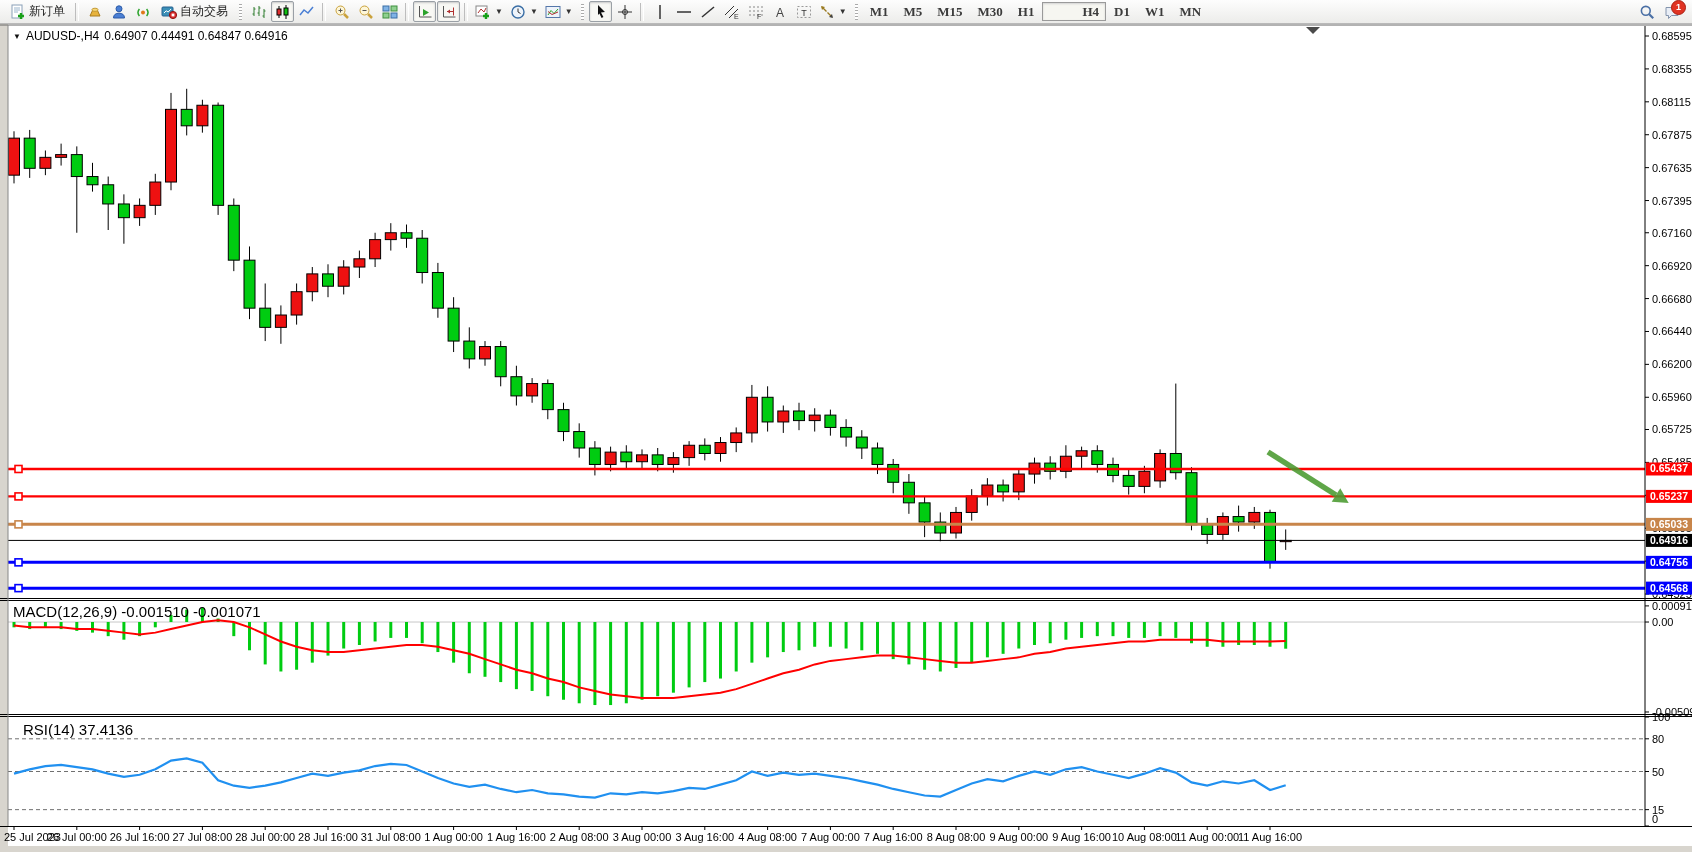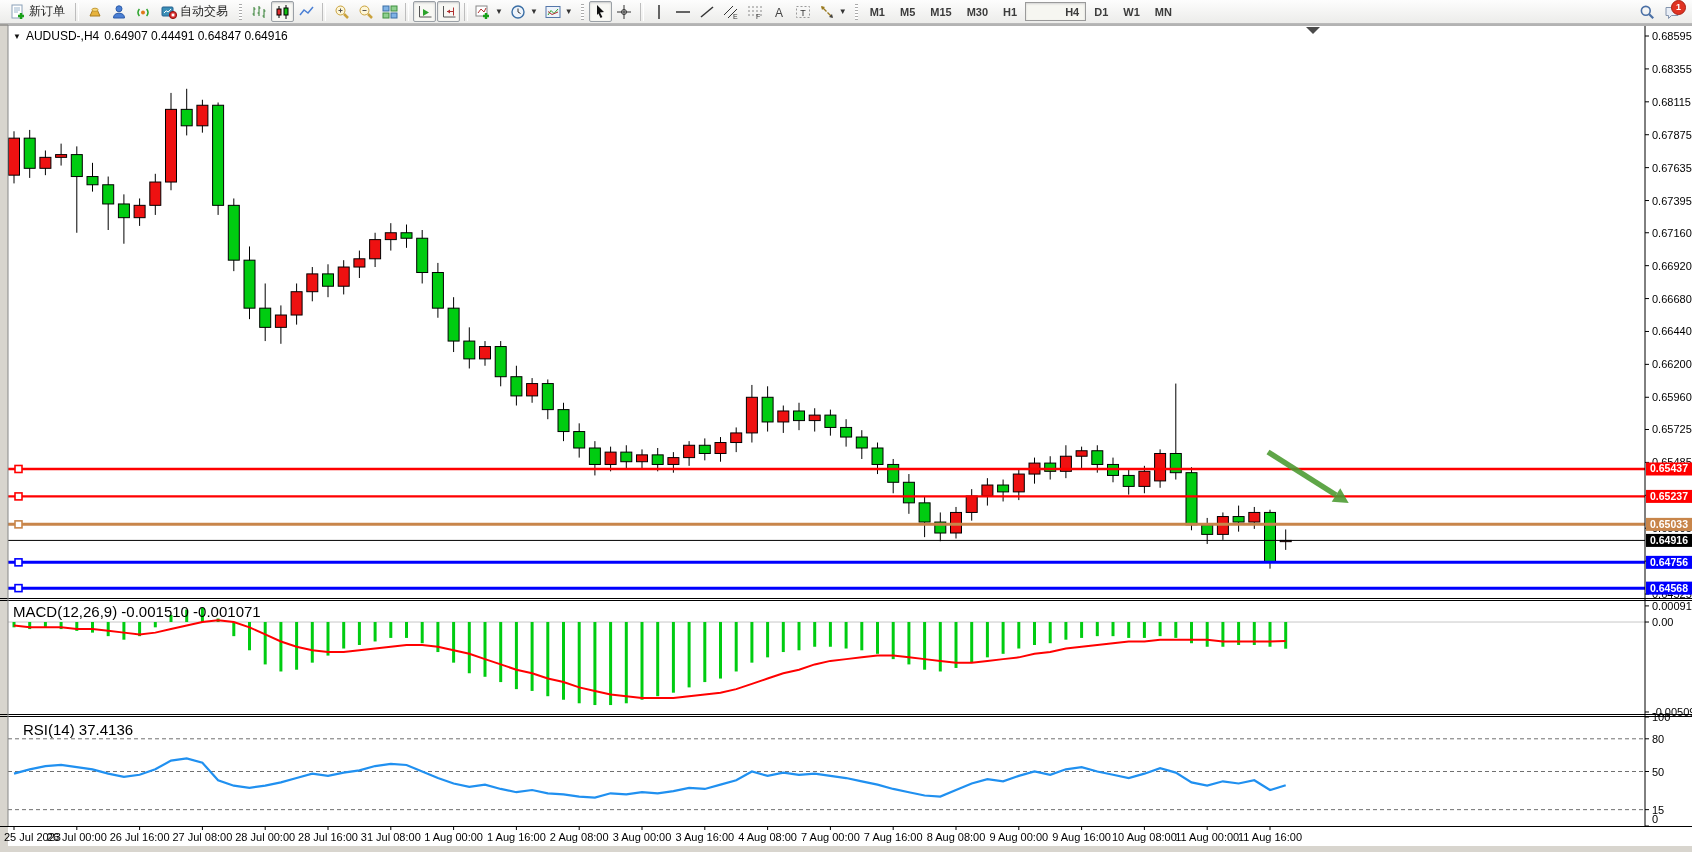--- a/index.html
+++ b/index.html
@@ -1,29 +1,29 @@
 <!DOCTYPE html>
 <html><head>
 <meta charset="utf-8">
 <style>
   html,body{margin:0;padding:0;background:#d8d5ce;font-family:"Liberation Sans",sans-serif;}
   .app{width:1692px;height:852px;overflow:hidden;background:#fff;position:relative;}
   
   .toolbar{height:24px;background:linear-gradient(#fdfdfd,#ececea);border-bottom:1px solid #b9b9b9;
     display:flex;align-items:center;padding:0 4px;box-sizing:border-box;gap:1px;}
-  .tb{height:21px;min-width:23px;display:flex;align-items:center;justify-content:center;gap:3px;
+  .tb{height:21px;min-width:23px;display:flex;align-items:center;justify-content:flex-end;gap:3px;
     border:1px solid transparent;background:transparent;border-radius:2px;padding:0 2px;cursor:default;font-family:inherit;}
   .tb.txt{padding:0 5px;font-size:12px;color:#222;}
   .tb.active{background:#f8f8f4;border:1px solid #9aa0a6;box-shadow:inset 0 1px 2px #c9c9c9;}
   .ic{width:16px;height:16px;display:block;}
   .caret{font-size:8px;color:#333;margin-left:1px;}
   .tsep{width:2px;height:18px;border-left:1px solid #bdbdbd;border-right:1px solid #fff;margin:0 3px;}
   .grip{width:3px;height:16px;margin:0 4px;background:repeating-linear-gradient(#aaa 0 1px,#fff 1px 3px);}
   .tf{min-width:27px;height:19px;display:flex;align-items:center;justify-content:center;
-    font-size:11px;font-weight:bold;color:#3c3c3c;border:1px solid transparent;background:transparent;font-family:Liberation Sans, sans-serif;}
+    font-size:13px;font-weight:bold;color:#3c3c3c;border:1px solid transparent;background:transparent;font-family:Liberation Serif, serif;}
   .tf.active{border:1px solid #9a9a9a;background:#f6f6f1;box-shadow:inset 0 1px 2px #d2d2d2;padding-left:39px;}
   .right-tools{margin-left:auto;display:flex;align-items:center;gap:6px;padding-right:8px;}
   .chat-wrap{position:relative;}
   .badge{position:absolute;top:-4px;right:-6px;width:13px;height:13px;border-radius:50%;
     background:#e03323;color:#fff;font-size:9px;font-weight:bold;display:flex;align-items:center;justify-content:center;
     border:1px solid #a81f12;}
   
   .chart-area{position:relative;width:1692px;height:828px;background:#fff;}
   #cv{position:absolute;left:0;top:0;}
   .overlay{position:absolute;color:#000;white-space:nowrap;z-index:5;}

